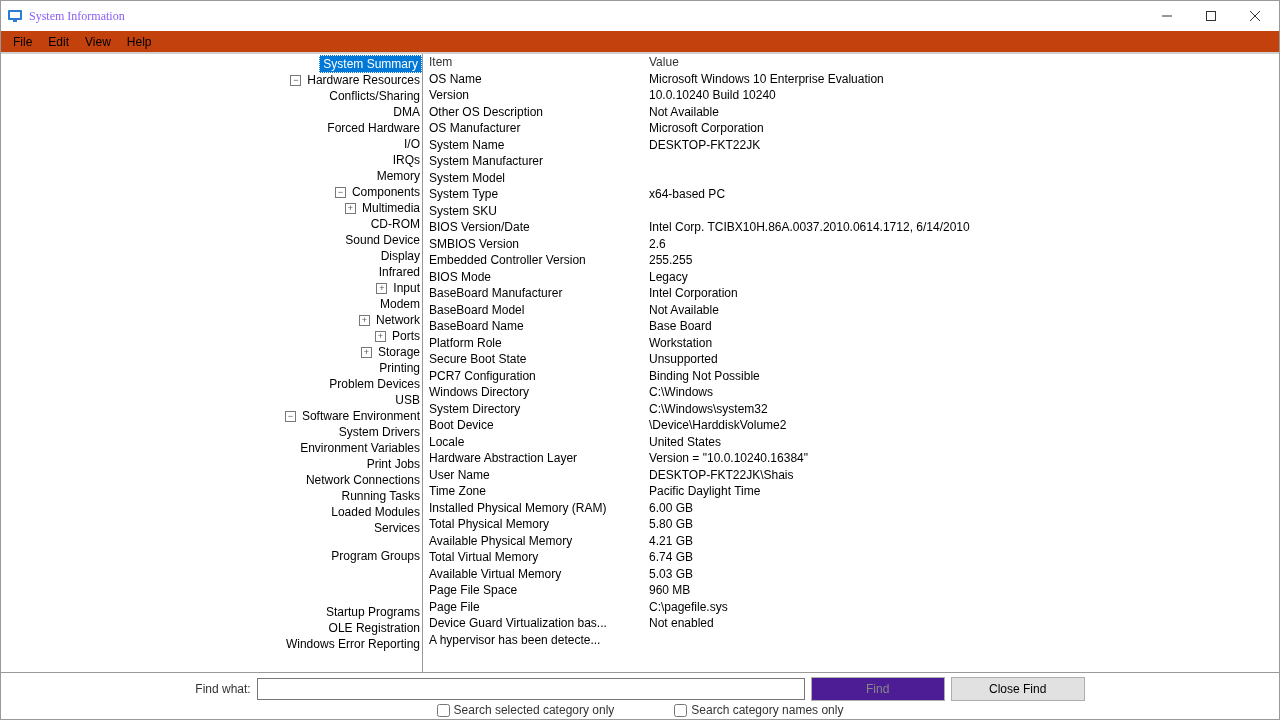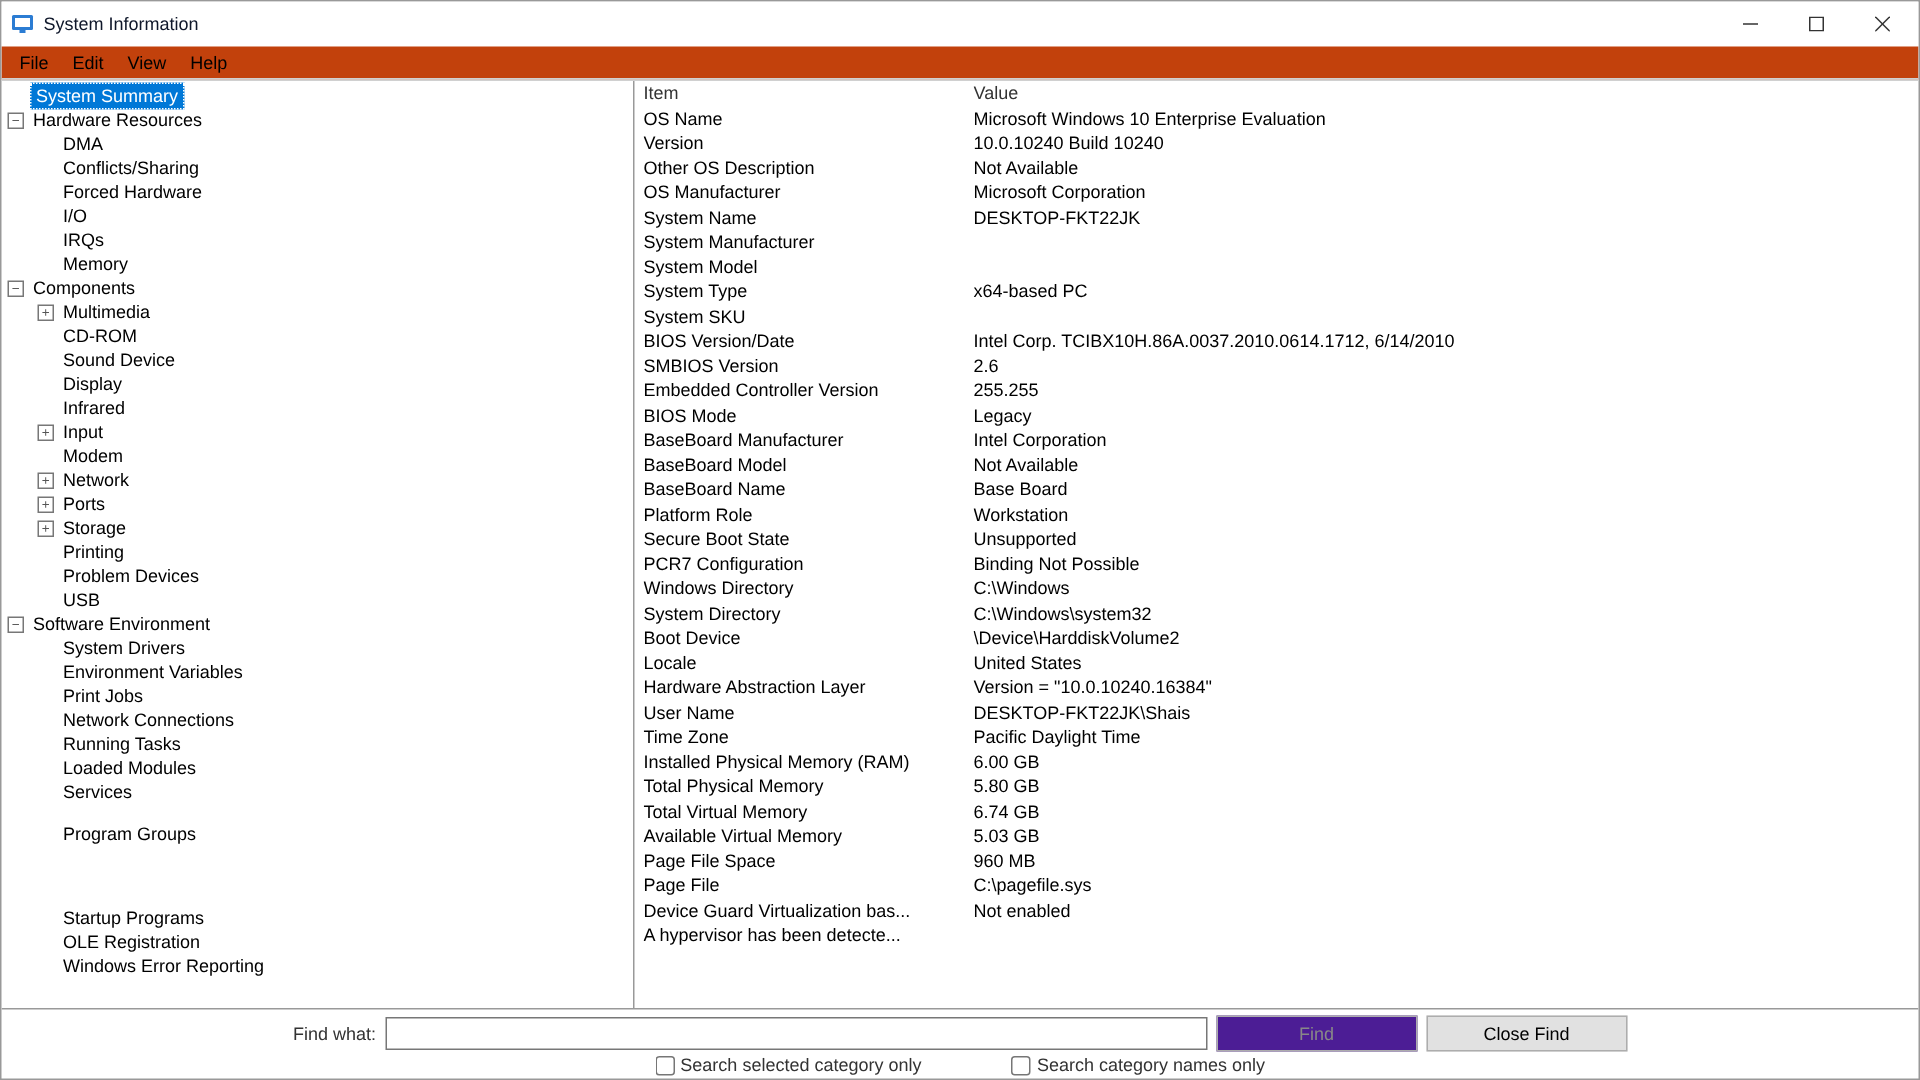--- a/index.html
+++ b/index.html
@@ -1,25 +1,25 @@
 <!DOCTYPE html>
 <html><head>
 <meta charset="utf-8">
 <style>
 * { margin: 0; padding: 0; box-sizing: border-box; font-family: "Segoe UI", Tahoma, sans-serif; font-size: 12px; }
 body { background: #fff; width: 1280px; height: 720px; display: flex; flex-direction: column; border: 1px solid #999; }
 .titlebar { height: 30px; display: flex; align-items: center; padding: 0 2px 0 6px; background: #fff; }
 .titlebar .app-icon { width: 16px; height: 16px; margin-right: 6px; }
-.titlebar .title { flex: 1; color: #0f172a; }
+.titlebar .title { flex: 1; color: #8b5cf6; font-family: Liberation Serif, serif; }
 .titlebar .win-btn { width: 44px; height: 28px; display: flex; align-items: center; justify-content: center; color: #333; }
 .menubar { height: 22px; display: flex; align-items: center; padding: 0 4px; background: #c2410c; border-bottom: 1px solid #d0d0d0; }
 .menubar .menu { padding: 2px 8px; cursor: default; }
 .content { flex: 1; display: flex; min-height: 0; border-top: 1px solid #d0d0d0;}
 .tree { width: 422px; border-right: 1px solid #999; overflow: auto; padding: 2px 0; }
-.tree .node { display: flex; align-items: center; height: 16px; line-height: 16px; white-space: nowrap; }
+.tree .node { display: flex; align-items: center; height: 16px; line-height: 16px; white-space: nowrap; justify-content: flex-end; }
 .tree .toggle { width: 11px; height: 11px; display: inline-flex; align-items: center; justify-content: center; border: 1px solid #777; margin-right: 4px; font-size: 9px; background: #fff; color: #555; }
 .tree .spacer { width: 15px; display: inline-block; }
 .tree .sel { background: #0078d7; color: #fff; padding: 0 3px; border: 1px dotted #fff; }
 .tree .lbl { padding: 0 2px; }
 .detail { flex: 1; overflow: auto; }
 .detail .row { display: flex; height: 16.5px; line-height: 16.5px; padding-left: 6px; white-space: nowrap; }
 .detail .hdr { color: #333; }
 .detail .item { width: 220px; flex-shrink: 0; overflow: hidden; text-overflow: ellipsis; }
 .detail .value { flex: 1; overflow: hidden; text-overflow: ellipsis; }
 .find { border-top: 1px solid #999; padding: 4px 10px 2px 10px; }
@@ -72,25 +72,25 @@
       <div class="node" style="padding-left: 4px;">
         <span class="spacer"></span>
         <span class="sel">System Summary</span>
       </div>
       <div class="node" style="padding-left: 4px;">
         <span class="toggle">−</span>
         <span class="lbl">Hardware Resources</span>
       </div>
       <div class="node" style="padding-left: 24px;">
         <span class="spacer"></span>
+        <span class="lbl">Conflicts/Sharing</span>
+      </div>
+      <div class="node" style="padding-left: 24px;">
+        <span class="spacer"></span>
         <span class="lbl">DMA</span>
-      </div>
-      <div class="node" style="padding-left: 24px;">
-        <span class="spacer"></span>
-        <span class="lbl">Conflicts/Sharing</span>
       </div>
       <div class="node" style="padding-left: 24px;">
         <span class="spacer"></span>
         <span class="lbl">Forced Hardware</span>
       </div>
       <div class="node" style="padding-left: 24px;">
         <span class="spacer"></span>
         <span class="lbl">I/O</span>
       </div>
       <div class="node" style="padding-left: 24px;">
@@ -315,20 +315,24 @@
         <div class="item">Time Zone</div>
         <div class="value">Pacific Daylight Time</div>
       </div>
       <div class="row">
         <div class="item">Installed Physical Memory (RAM)</div>
         <div class="value">6.00 GB</div>
       </div>
       <div class="row">
         <div class="item">Total Physical Memory</div>
         <div class="value">5.80 GB</div>
+      </div>
+      <div class="row">
+        <div class="item">Available Physical Memory</div>
+        <div class="value">4.21 GB</div>
       </div>
       <div class="row">
         <div class="item">Total Virtual Memory</div>
         <div class="value">6.74 GB</div>
       </div>
       <div class="row">
         <div class="item">Available Virtual Memory</div>
         <div class="value">5.03 GB</div>
       </div>
       <div class="row">

